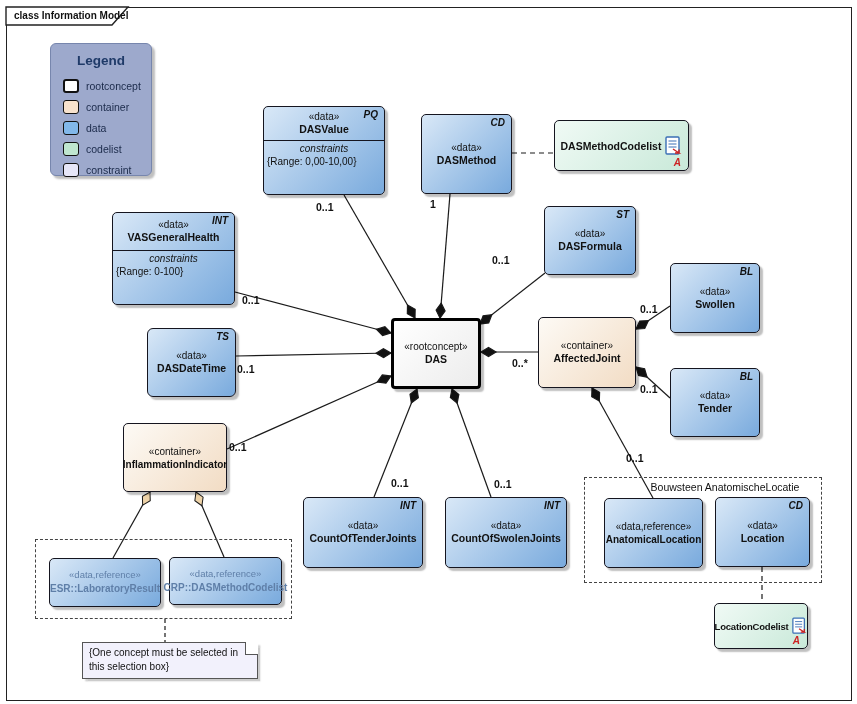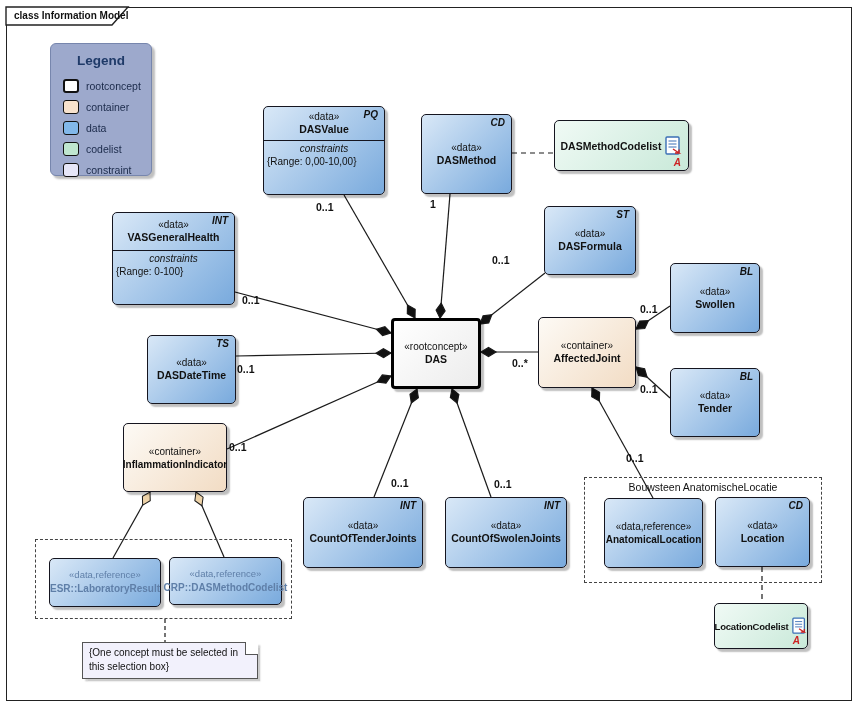--- a/index.html
+++ b/index.html
@@ -142,21 +142,21 @@
       <span class="swatch sw-codelist"></span>
       <span class="llabel">codelist</span>
     </div>
     <div class="lrow">
       <span class="swatch sw-constraint"></span>
       <span class="llabel">constraint</span>
     </div>
   </div>
 
   <div class="group" style="left:584px;top:477px;width:238px;height:106px;"></div>
-  <div class="group-label" style="left:584px;top:481px;width:238px;">Bouwsteen AnatomischeLocatie</div>
+  <div class="group-label" style="left:584px;top:481px;width:238px;padding-left:22px;">Bouwsteen AnatomischeLocatie</div>
   <div class="group" style="left:35px;top:539px;width:257px;height:80px;"></div>
 
   <div class="node data" style="left:263px;top:106px;width:122px;height:89px;">
     <div class="tag">PQ</div>
     <div class="hdr">
       <div class="stereo">«data»</div>
       <div class="nm">DASValue</div>
     </div>
     <div class="cons" style="height:32px;">
       <div class="clabel">constraints</div>
@@ -213,21 +213,21 @@
   </div>
 
   <div class="node data" style="left:670px;top:368px;width:90px;height:69px;">
     <div class="tag">BL</div>
     <div class="hdr">
       <div class="stereo">«data»</div>
       <div class="nm">Tender</div>
     </div>
   </div>
 
-  <div class="node data" style="left:147px;top:335px;width:89px;height:69px;">
+  <div class="node data" style="left:147px;top:328px;width:89px;height:69px;border-radius:6px;">
     <div class="tag">TS</div>
     <div class="hdr">
       <div class="stereo">«data»</div>
       <div class="nm">DASDateTime</div>
     </div>
   </div>
 
   <div class="node root" style="left:391px;top:318px;width:90px;height:71px;">
     <div class="hdr">
       <div class="stereo">«rootconcept»</div>

